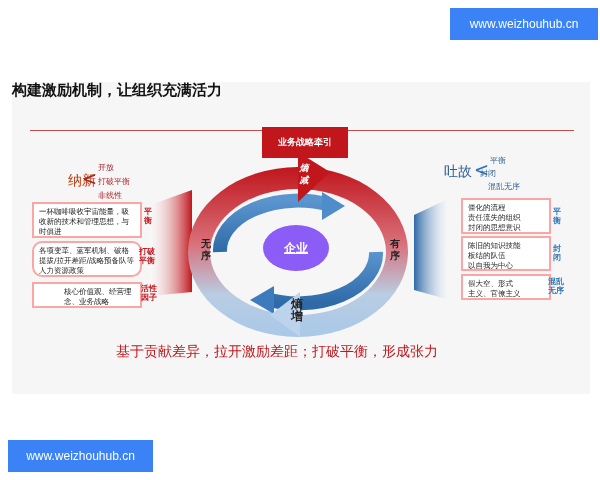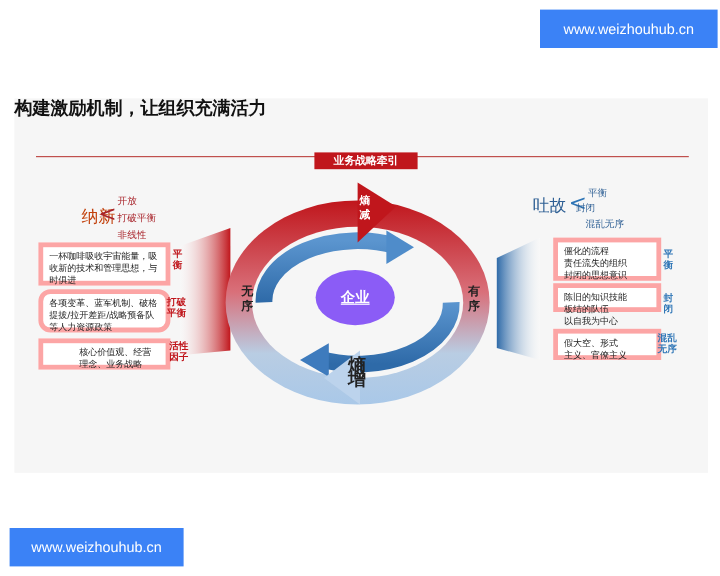--- a/index.html
+++ b/index.html
@@ -5,25 +5,25 @@
   html, body { margin:0; padding:0; }
   body { width:600px; height:480px; background:#ffffff; position:relative; overflow:hidden;
          font-family:"DejaVu Sans","Liberation Sans",sans-serif; }
   .wm { position:absolute; background:#3b82f6; color:#fff; font-size:12px; font-family:"Liberation Sans",sans-serif;
         display:flex; align-items:center; justify-content:center; }
   .wm-top { left:450px; top:8px; width:148px; height:32px; }
   .wm-bot { left:8px; top:440px; width:145px; height:32px; }
   .slide { position:absolute; left:12px; top:82px; width:578px; height:312px; background:#f6f6f6; }
   .title { position:absolute; left:12px; top:81px; font-size:15px; font-weight:bold; color:#111; }
   .topline { position:absolute; left:30px; top:130px; width:544px; height:1px; background:#c0504d; }
-  .banner { position:absolute; left:262px; top:127px; width:86px; height:14px; background:#c0161c; color:#fff;
+  .banner { position:absolute; left:262px; top:127px; width:86px; height:31px; background:#c0161c; color:#fff;
             font-size:9px; font-weight:bold; display:flex; align-items:center; justify-content:center; }
   .side-title { position:absolute; font-family:"DejaVu Serif",serif; font-size:14px; }
   .side-opt { position:absolute; font-family:"DejaVu Serif",serif; font-size:8px; }
-  .box { position:absolute; border:4px solid #fca5a5; background:#fff; font-size:7.5px; line-height:10px;
+  .box { position:absolute; border:2px solid #fca5a5; background:#fff; font-size:7.5px; line-height:10px;
          color:#222; padding:3px 5px; box-sizing:border-box; }
   .tag { position:absolute; font-size:8px; font-weight:bold; line-height:9px; text-align:center; }
   .ring-label { position:absolute; font-size:10px; font-weight:bold; color:#222; line-height:12px; text-align:center; width:14px; }
   .core { position:absolute; left:263px; top:225px; width:66px; height:46px; border-radius:50%; background:#8b5cf6;
           color:#fff; font-size:12px; font-weight:bold; display:flex; align-items:center; justify-content:center;
           text-decoration:underline; }
   .slogan { position:absolute; left:116px; top:343px; font-size:14px; color:#c0161c; line-height:17px; }
 </style>
 </head>
 <body>
@@ -66,22 +66,22 @@
   <polygon points="322,192 345,206 322,220" fill="#4f8cca"></polygon>
   <path d="M 376 252 A 78 50 0 0 1 266 299" fill="none" stroke="url(#innerGrad)" stroke-width="14"></path>
   <polygon points="274,286 250,300 274,314" fill="#3e7bbd"></polygon>
 
   <polygon points="298,152 330,172 298,202" fill="#c0161c"></polygon>
   <polygon points="300,292 270,315 300,337" fill="#bcd3ec"></polygon>
 </svg>
 
 <div class="banner">业务战略牵引</div>
 
-<div class="ring-label" style="left:297px;top:162px;color:#fff;font-size:9px;">熵减</div>
-<div class="ring-label" style="left:290px;top:298px;font-size:15px;">熵增</div>
+<div class="ring-label" style="left:297px;top:162px;color:#fff;font-size:9px;font-style:italic;">熵减</div>
+<div class="ring-label" style="left:290px;top:298px;font-size:12px;">熵增</div>
 <div class="ring-label" style="left:199px;top:238px;">无序</div>
 <div class="ring-label" style="left:388px;top:238px;">有序</div>
 
 <div class="core">企业</div>
 
 <div class="side-title" style="left:52px;top:172px;color:#c2410c;margin-left:16px;">纳新</div>
 <div class="side-title" style="left:82px;top:168px;color:#a8232a;font-size:18px;">&lt;</div>
 <div class="side-opt" style="left:98px;top:162px;color:#a8232a;">开放</div>
 <div class="side-opt" style="left:98px;top:176px;color:#a8232a;">打破平衡</div>
 <div class="side-opt" style="left:98px;top:190px;color:#a8232a;">非线性</div>
@@ -96,24 +96,25 @@
 <div class="side-title" style="left:444px;top:163px;color:#2e5f94;">吐故</div>
 <div class="side-title" style="left:474px;top:159px;color:#2e75b6;font-size:18px;">&lt;</div>
 <div class="side-opt" style="left:490px;top:155px;color:#2e5f94;">平衡</div>
 <div class="side-opt" style="left:480px;top:168px;color:#2e5f94;">封闭</div>
 <div class="side-opt" style="left:488px;top:181px;color:#2e5f94;">混乱无序</div>
 
 <div class="box" style="left:461px;top:198px;width:90px;height:36px;white-space:pre-line;">僵化的流程
 责任流失的组织
 封闭的思想意识</div>
 <div class="tag" style="left:550px;top:207px;width:14px;color:#2e75b6;">平衡</div>
-<div class="box" style="left:461px;top:236px;width:90px;height:24px;white-space:pre-line;">陈旧的知识技能
+<div class="box" style="left:461px;top:236px;width:90px;height:35px;white-space:pre-line;">陈旧的知识技能
 板结的队伍
 以自我为中心</div>
 <div class="tag" style="left:550px;top:244px;width:14px;color:#2e75b6;">封闭</div>
 <div class="box" style="left:461px;top:274px;width:90px;height:26px;white-space:pre-line;">假大空、形式
 主义、官僚主义</div>
 <div class="tag" style="left:546px;top:277px;width:20px;color:#2e75b6;">混乱无序</div>
 
 <div class="slogan">
+  <div>基于贡献差异，拉开激励差距；打破平衡，形成张力</div>
 </div>
 
 <div class="wm wm-bot">www.weizhouhub.cn</div>
 
 </body></html>

